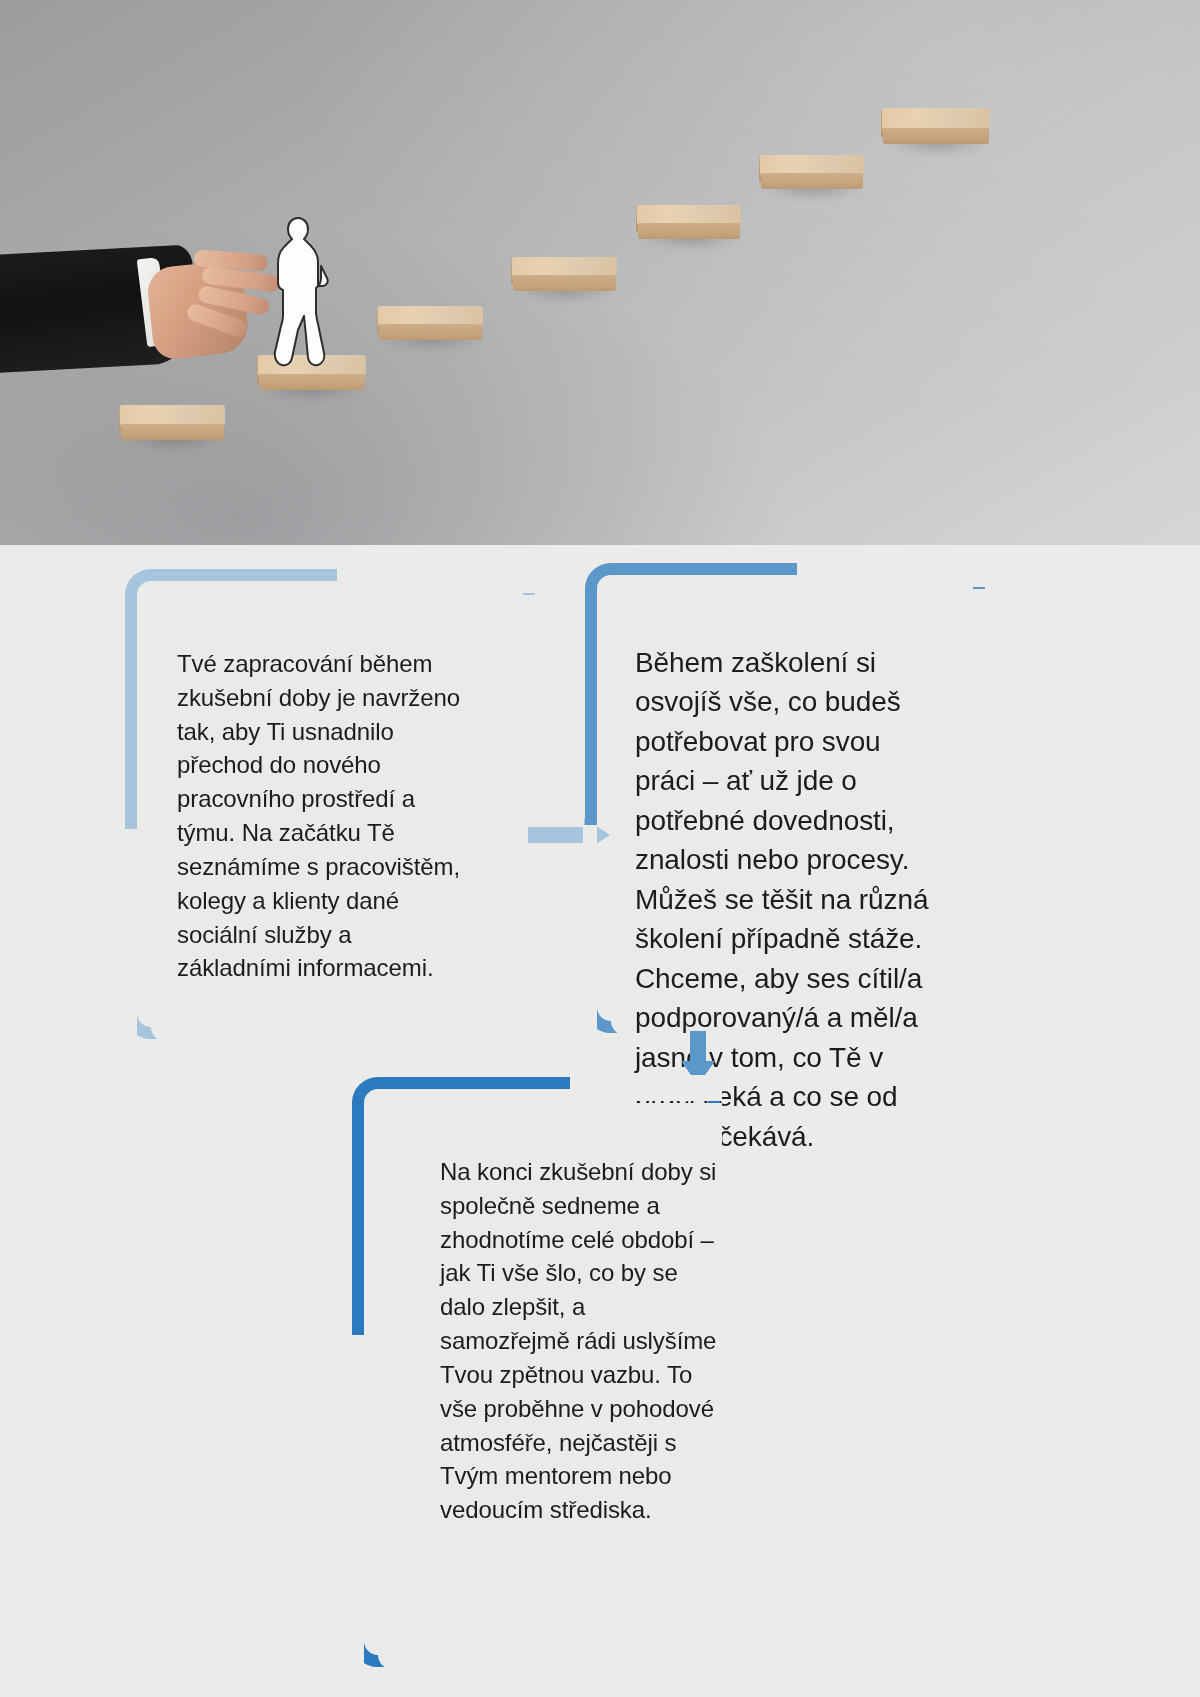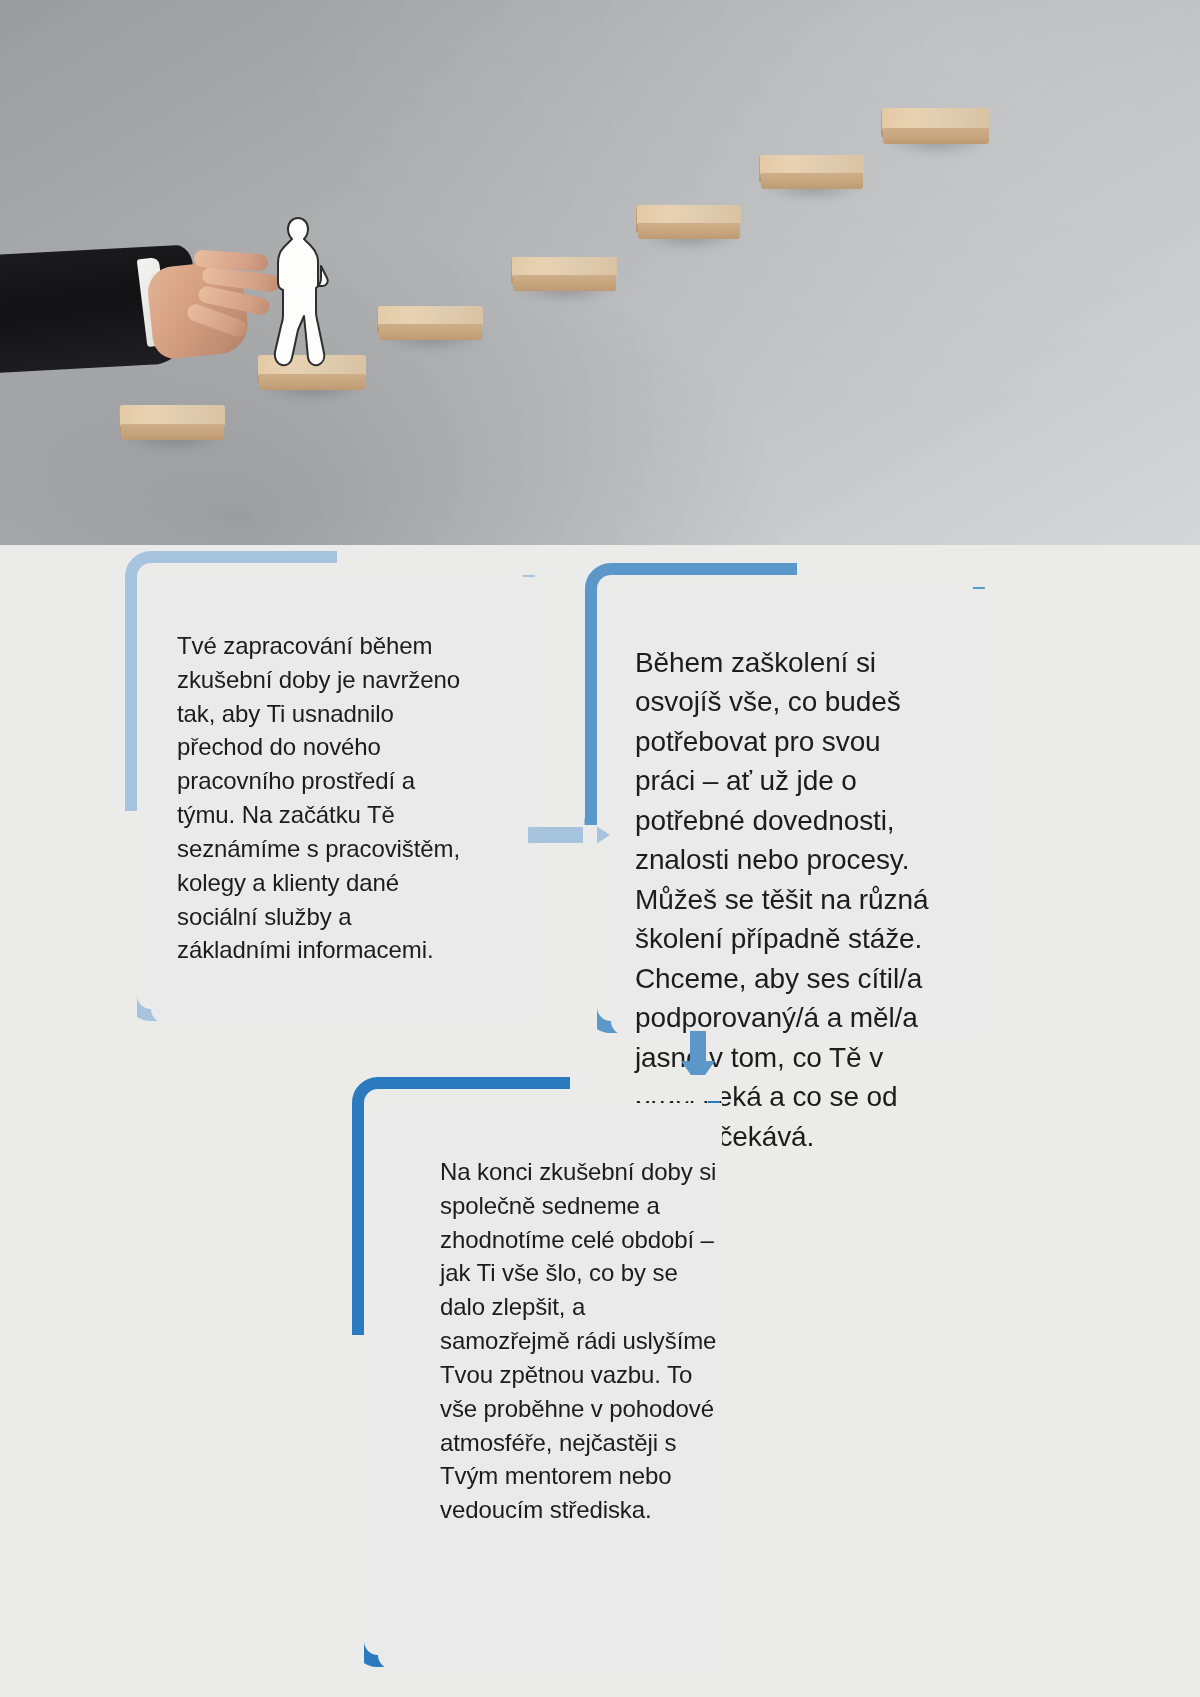--- a/index.html
+++ b/index.html
@@ -265,21 +265,21 @@
                  L36 100 L38 120 L40 142 C41 147 45 150 50 149 C55 147 57 142 56 137
                  L50 108 C49 104 48 100 48 96 L48 72 C51 70 53 66 53 62
                  L53 50 L59 62 C61 66 58 70 55 70 L50 70
                  L50 46 C50 40 47 34 43 30 L36 23 C38 21 40 18 40 13 C40 7 36 2 30 2 Z" fill="#fdfdfb" stroke="#2e2e2e" stroke-width="2" stroke-linejoin="round"></path>
       </svg>
     </div>
   </div>
 
   <div id="flow">
 
-    <div class="card" style="left:125px; top:6px; width:410px; height:470px;text-decoration:underline;">
+    <div class="card" style="left:125px; top:24px; width:410px; height:470px;text-decoration:underline;">
       <div class="bracket" style="border-color:#a7c4de;"></div>
       <div class="bracket-mask-top" style="width:200px;"></div>
       <div class="bracket-mask-right"></div>
       <div class="bracket-mask-right" style="left:-2px; right:auto; top:260px; width:14px;"></div>
       <div class="inner" style="left:26px; top:26px; right:-2px; bottom:-2px;"></div>
       <p class="body" style="left:52px; top:78px; width:292px; font-size:24px;">Tvé zapracování během zkušební doby je navrženo tak, aby Ti usnadnilo přechod do nového pracovního prostředí a týmu. Na začátku Tě seznámíme s pracovištěm, kolegy a klienty dané sociální služby a základními informacemi.</p>
     </div>
 
     <div>
       <div class="arrow-shaft-h" style="left:528px; top:282px; width:58px; background:#a7c4de;"></div>

